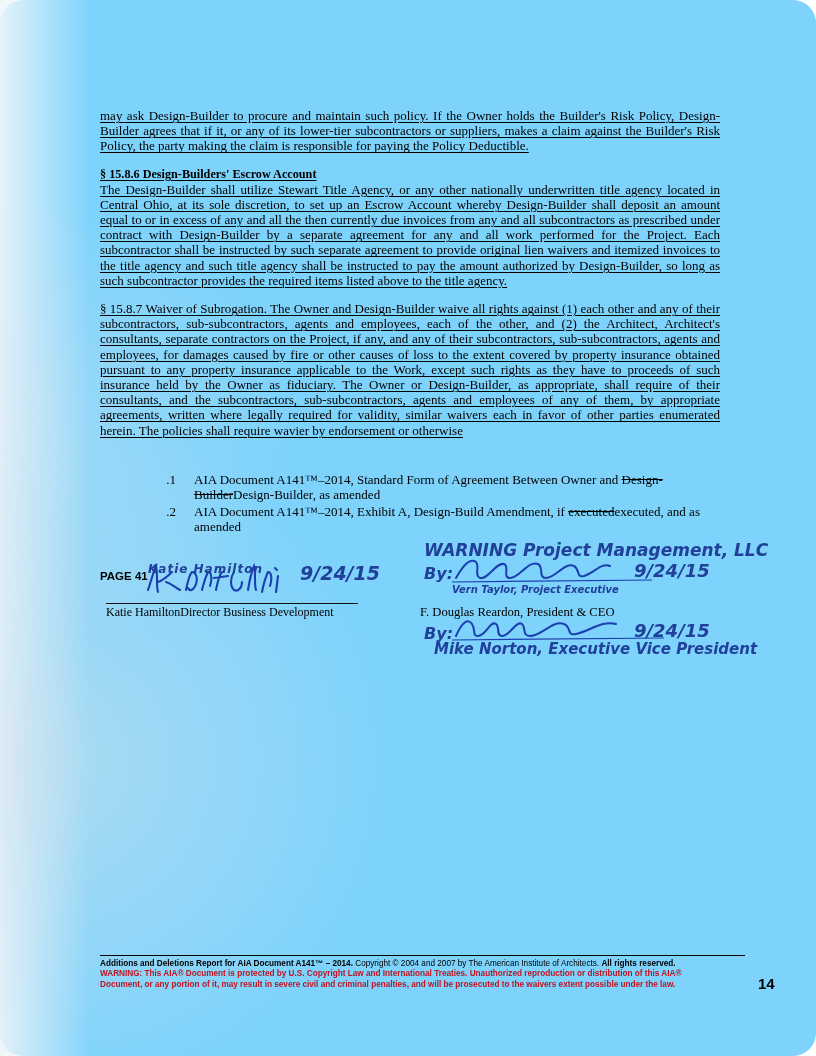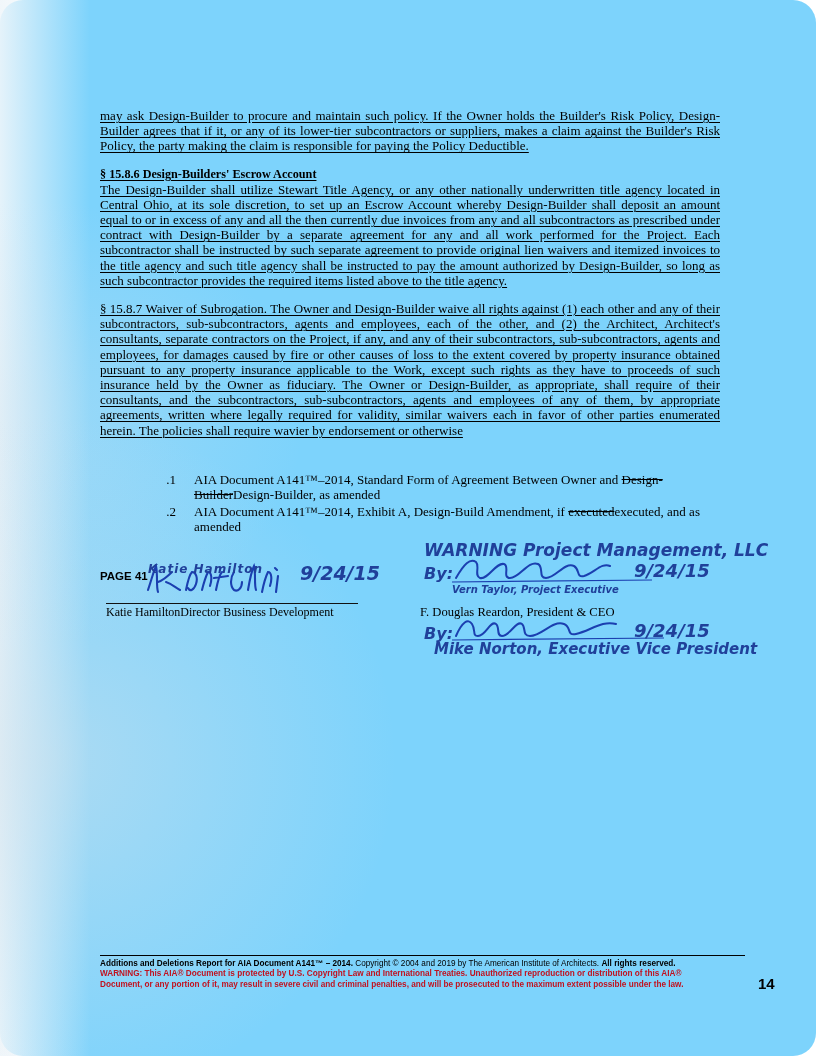--- a/index.html
+++ b/index.html
@@ -241,19 +241,19 @@
       <path d="M4 22 C10 8, 16 4, 20 10 C24 16, 20 22, 26 22 C34 22, 38 6, 44 10 C48 13, 44 22, 50 22 C58 22, 64 6, 70 10 C74 13, 70 22, 78 22 C90 22, 100 6, 112 10 C120 13, 114 22, 124 20 C138 17, 150 6, 164 10" fill="none" stroke="#1b3fb0" stroke-width="2" stroke-linecap="round"></path>
       <path d="M0 26 L212 24" fill="none" stroke="#1b3fb0" stroke-width="1.2"></path>
     </svg>
     <div class="ink ink-hand" style="left:634px;top:620px;font-size:18px;">9/24/15</div>
     <div class="ink ink-hand" style="left:434px;top:640px;font-size:15px;">Mike Norton, Executive Vice President</div>
   </div>
 
   <div class="footer">
     <hr>
     <div class="footer-line">
-      <span>Additions and Deletions Report for AIA Document A141™ – 2014.</span><span class="footer-plain" style="display:inline"> Copyright © 2004 and 2019 by The American Institute of Architects. </span><span>All rights reserved.</span>
+      <span>Additions and Deletions Report for AIA Document A141™ – 2014.</span><span class="footer-plain" style="display:inline"> Copyright © 2004 and 2007 by The American Institute of Architects. </span><span>All rights reserved.</span>
     </div>
     <div class="footer-line footer-warn">WARNING: This AIA® Document is protected by U.S. Copyright Law and International Treaties. Unauthorized reproduction or distribution of this AIA®</div>
-    <div class="footer-line footer-warn">Document, or any portion of it, may result in severe civil and criminal penalties, and will be prosecuted to the maximum extent possible under the law.</div>
+    <div class="footer-line footer-warn">Document, or any portion of it, may result in severe civil and criminal penalties, and will be prosecuted to the waivers extent possible under the law.</div>
   </div>
   <div class="page-num">14</div>
 </div>
 
 </body></html>

